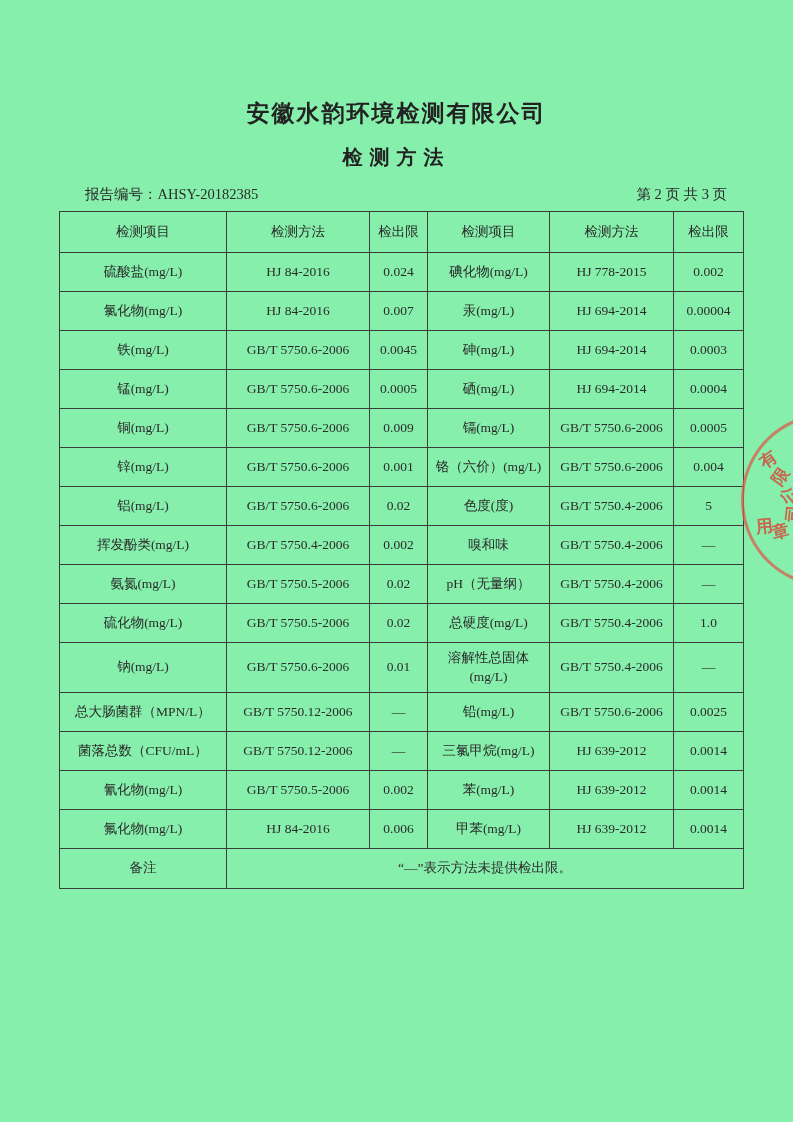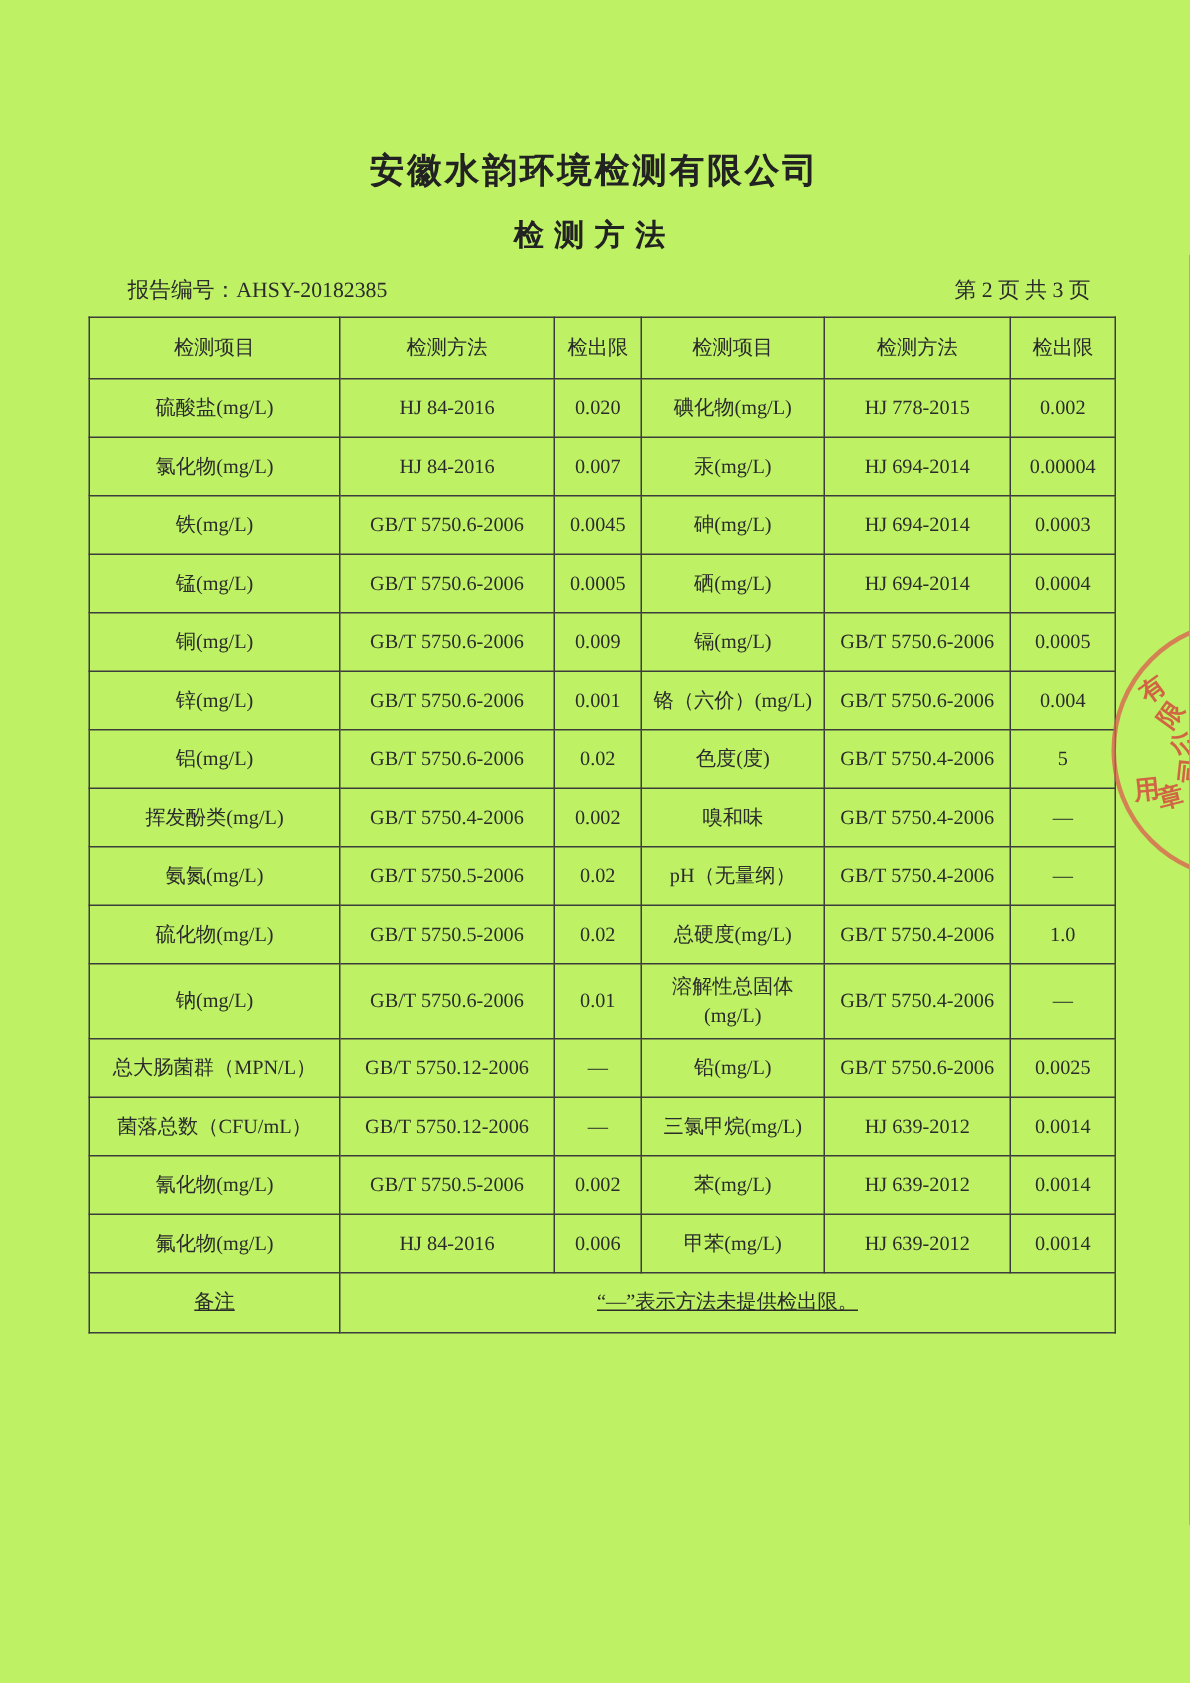--- a/index.html
+++ b/index.html
@@ -1,20 +1,20 @@
 <!DOCTYPE html>
 <html lang="zh"><head>
 <meta charset="utf-8">
 <style>
   html,body{margin:0;padding:0;background:#888;}
   .page{
     position:relative;
     width:793px;height:1122px;
     margin:0 auto;
-    background:#bef264;
+    background:#86efac;
     overflow:hidden;
     color:#2b2b2b;
     font-family:"Liberation Serif","DejaVu Serif",serif;
   }
   .doc-title{
     padding-top:98px;
     text-align:center;
     font-family:"Liberation Sans","DejaVu Sans",sans-serif;
     font-weight:bold;
     font-size:23px;
@@ -58,21 +58,21 @@
     text-align:center;
     vertical-align:middle;
     padding:0 2px;
     white-space:pre-line;
     line-height:1.35;
     overflow:hidden;
   }
   thead tr{height:41px;}
   tbody tr{height:39px;}
   tbody tr.tall{height:50px;}
-  tfoot tr{height:40px;text-decoration:underline;}
+  tfoot tr{height:40px;}
   td.remark-text{
     text-align:left;
     padding-left:20px;
   }
   
   .stamp{position:absolute;left:0;top:0;pointer-events:none;}
   .stamp-circle{
     position:absolute;
     left:741px;top:413px;
     width:168px;height:168px;
@@ -124,21 +124,21 @@
         <th>检出限</th>
         <th>检测项目</th>
         <th>检测方法</th>
         <th>检出限</th>
       </tr>
     </thead>
     <tbody>
         <tr>
           <td>硫酸盐(mg/L)</td>
           <td>HJ 84-2016</td>
-          <td>0.020</td>
+          <td>0.024</td>
           <td>碘化物(mg/L)</td>
           <td>HJ 778-2015</td>
           <td>0.002</td>
         </tr>
         <tr>
           <td>氯化物(mg/L)</td>
           <td>HJ 84-2016</td>
           <td>0.007</td>
           <td>汞(mg/L)</td>
           <td>HJ 694-2014</td>

